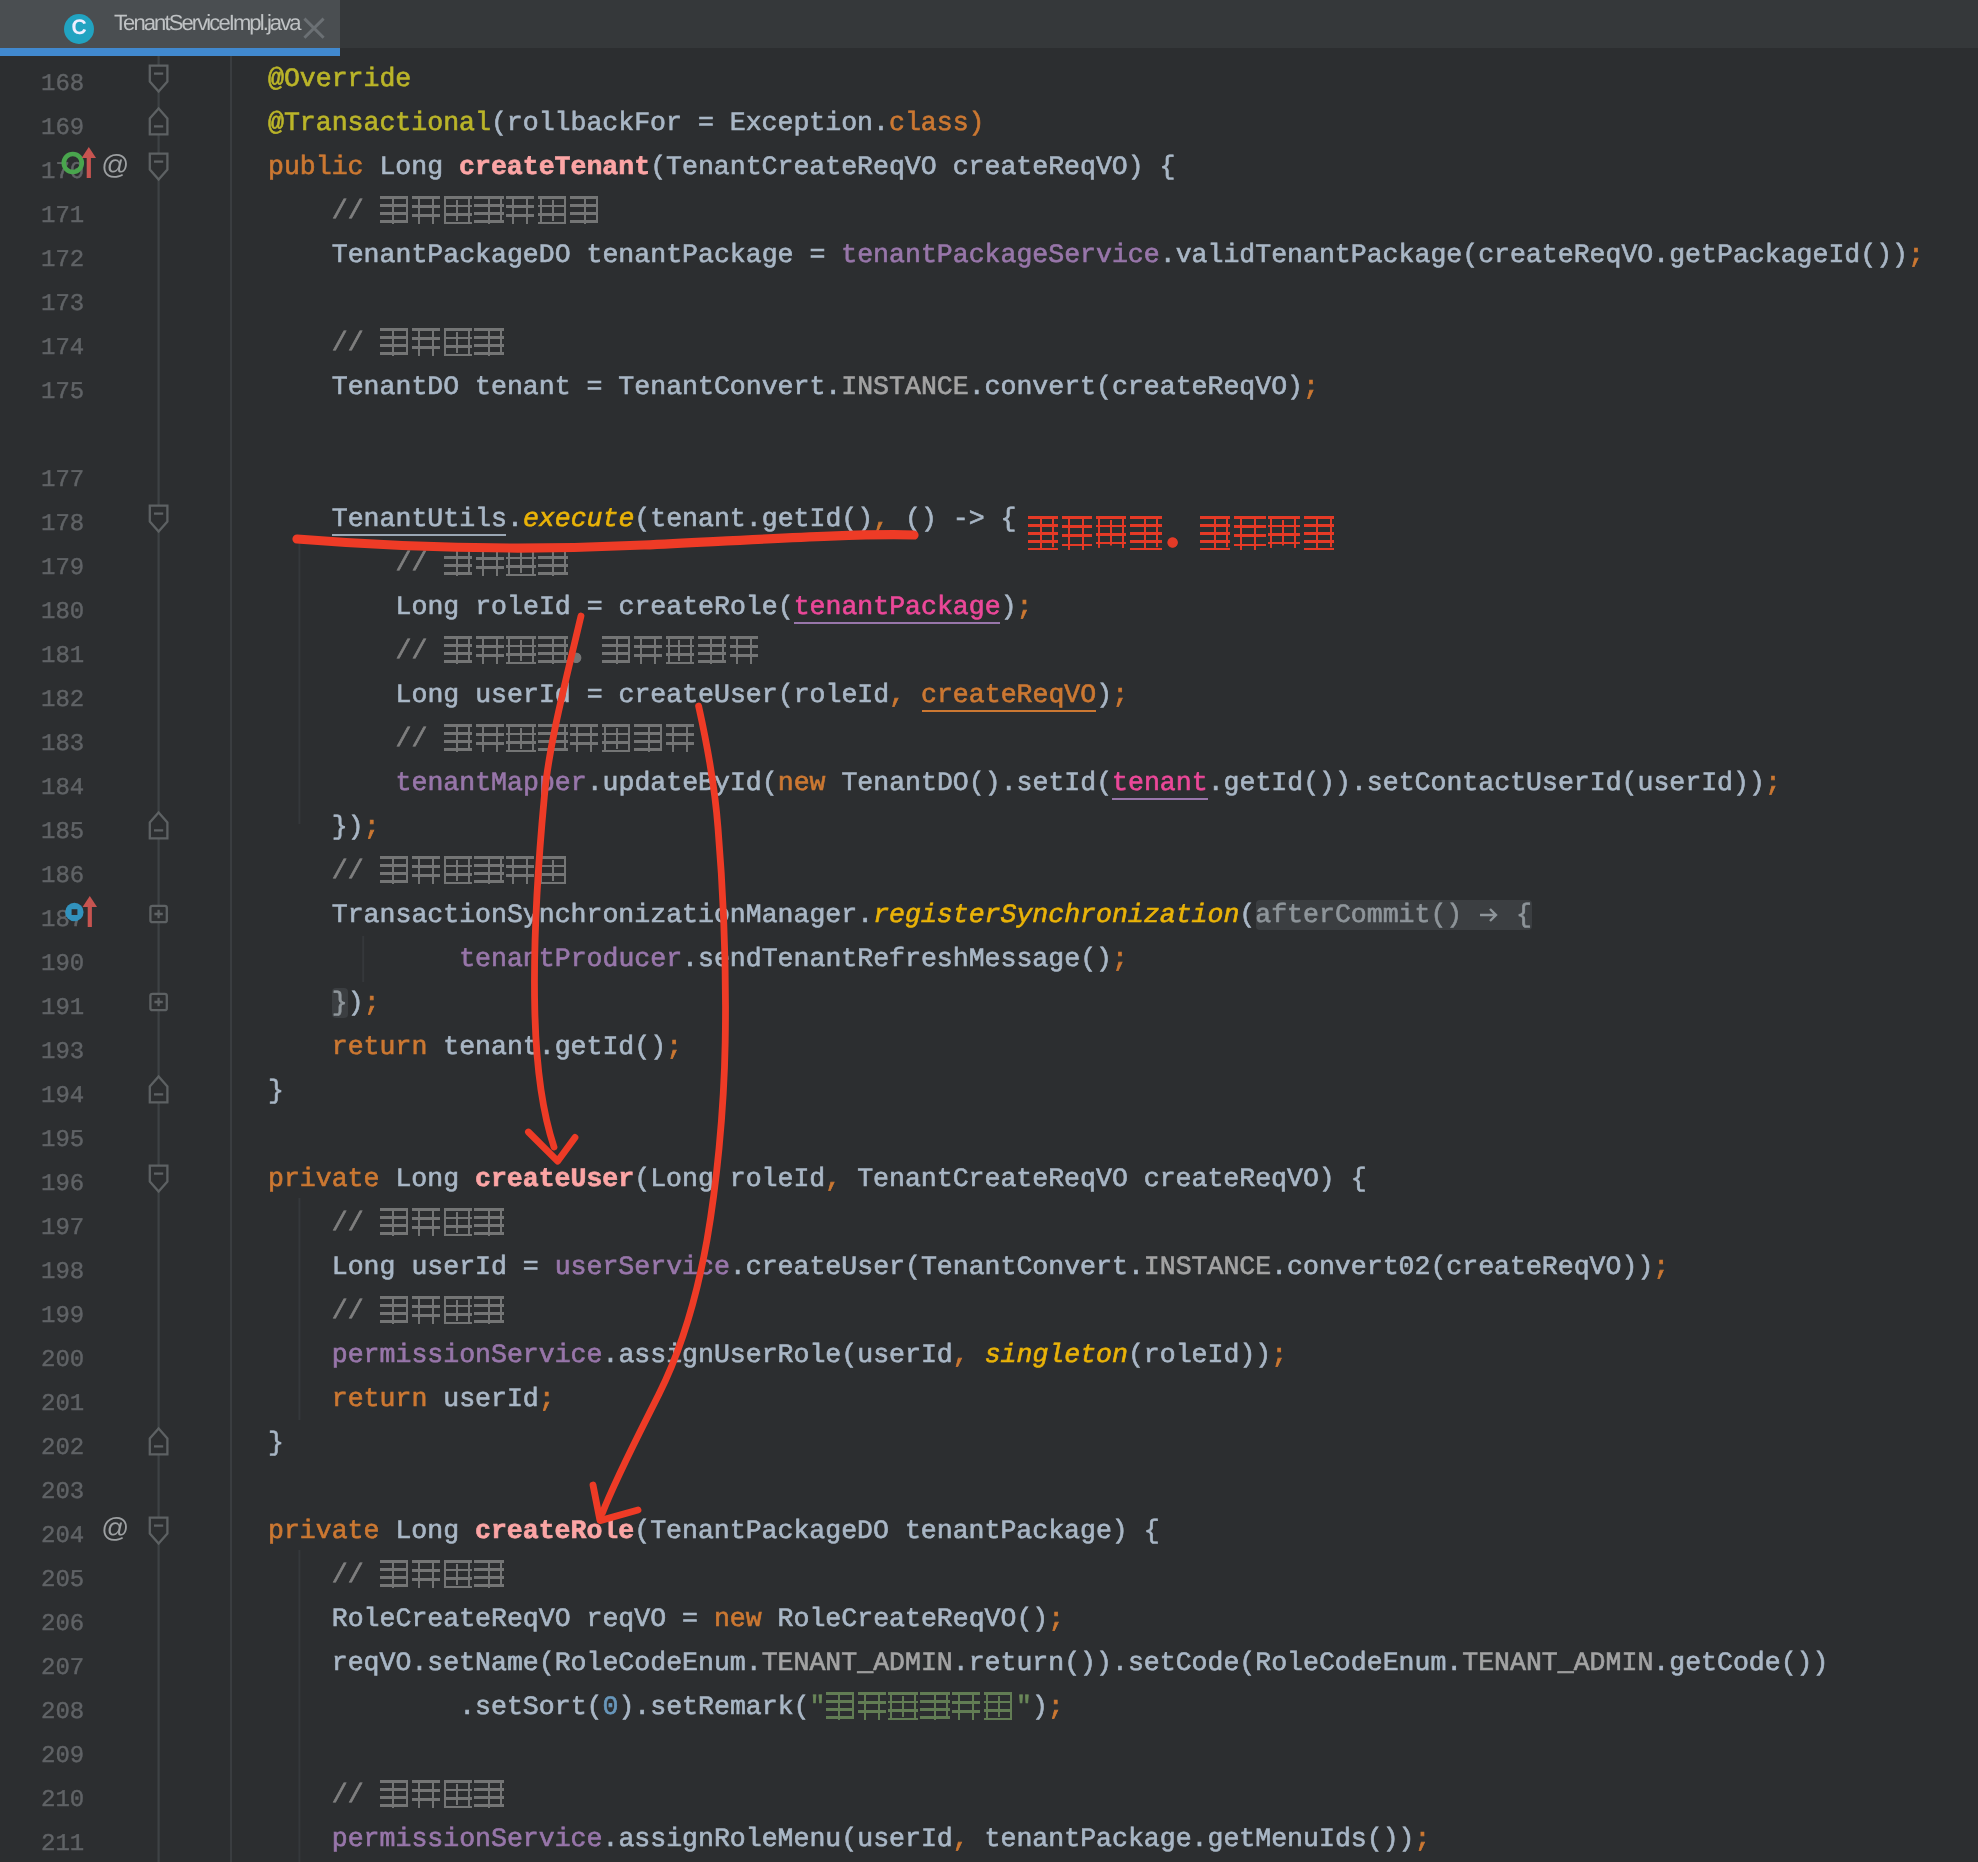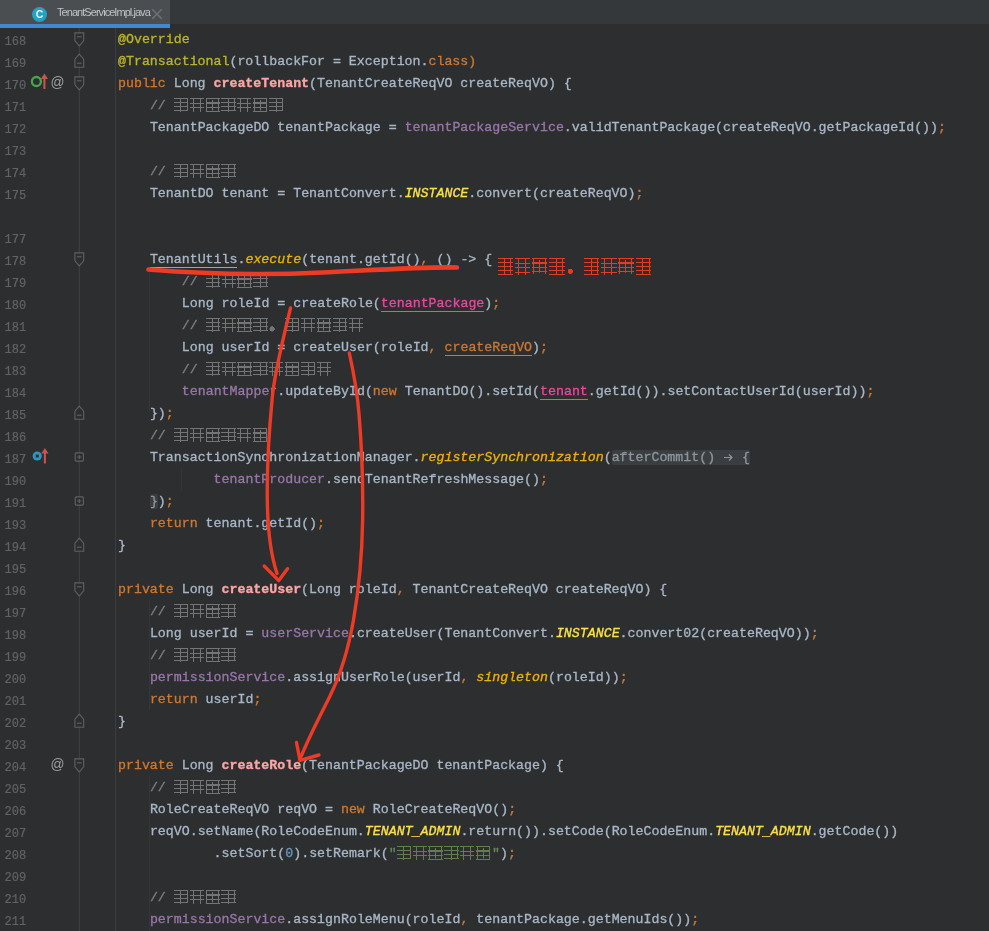--- a/index.html
+++ b/index.html
@@ -3,26 +3,26 @@
 *{margin:0;padding:0;box-sizing:border-box}
 html,body{width:989px;height:931px;overflow:hidden;background:#2c2e30}
 #tabbar{position:absolute;left:0;top:0;width:989px;height:24px;background:#35383a}
 #tab{position:absolute;left:0;top:0;width:170px;height:24px;background:#4a4e51}
 #tabu{position:absolute;left:0;top:24px;width:170px;height:4px;background:#4189cf}
 #tabt{position:absolute;left:57px;top:6px;font:11px "Liberation Sans",sans-serif;letter-spacing:-.95px;color:#bfc2c4}
 #tabx{position:absolute;left:0;top:0}
 #ticon{position:absolute;left:32px;top:7px;width:15px;height:15px;border-radius:50%;background:#21a3c1;
  font:bold 10.5px "Liberation Sans",sans-serif;color:#eef;text-align:center;line-height:15px}
 #ed{position:absolute;left:0;top:28px;width:989px;height:903px;background:#2c2e30}
-.row{position:absolute;left:0;height:22px;width:812px;line-height:22px;font:13.28px "Liberation Mono",monospace;white-space:pre;-webkit-text-stroke:.32px}
+.row{position:absolute;left:16px;height:22px;width:812px;line-height:22px;font:13.28px "Liberation Mono",monospace;white-space:pre;-webkit-text-stroke:.32px}
 .ln{position:absolute;left:4.5px;top:3px;width:23px;color:#606366;font-size:12px;-webkit-text-stroke:.2px}
 .code{position:absolute;top:0}
 .fg{color:#a9b7c6}.kw{color:#cc7832}.pu{color:#cc7832}.an{color:#bbb529}
 .mt{color:#fca5a5;font-weight:bold}
-.fl{color:#9876aa}.fi{color:#fde047;font-style:italic}
+.fl{color:#9876aa}.fi{color:#a3a3a3;}
 .cm{color:#7f7f7f}.st{color:#6a8759}.nu{color:#6897bb}
 .it{font-style:italic;color:#eab308}
 .flu{color:#ec4899;border-bottom:1px solid #9876aa}
 .kwu{color:#cc7832;border-bottom:1px solid #cc7832}
 .fgu{color:#a9b7c6;border-bottom:1px solid #9aa7b4}
 .fold{background:#3b3e41;color:#8e959a;border-radius:2px}
 .red{position:absolute;top:6px;color:#ee3b26}
 i.c{display:inline-block;width:14.2px;height:13.6px;margin:0 1.7px 0 0;vertical-align:-2.6px;opacity:.88;
  background:
  linear-gradient(currentColor,currentColor) 6.6px 0/1.35px 100% no-repeat,
@@ -79,21 +79,21 @@
 <div class="row" style="top:664px"><span class="ln">201</span><span class="code" style="left:149.9px"><span class="kw">return</span><span class="fg"> userId</span><span class="pu">;</span></span></div>
 <div class="row" style="top:686px"><span class="ln">202</span><span class="code" style="left:118.0px"><span class="fg">}</span></span></div>
 <div class="row" style="top:708px"><span class="ln">203</span></div>
 <div class="row" style="top:730px"><span class="ln">204</span><span class="code" style="left:118.0px"><span class="kw">private</span><span class="fg"> Long </span><span class="mt">createRole</span><span class="fg">(TenantPackageDO tenantPackage) {</span></span></div>
 <div class="row" style="top:752px"><span class="ln">205</span><span class="code" style="left:149.9px"><span class="cm">// </span><span class="cm"><i class="c v0"></i><i class="c v1"></i><i class="c v2"></i><i class="c v0"></i></span></span></div>
 <div class="row" style="top:774px"><span class="ln">206</span><span class="code" style="left:149.9px"><span class="fg">RoleCreateReqVO reqVO = </span><span class="kw">new</span><span class="fg"> RoleCreateReqVO()</span><span class="pu">;</span></span></div>
 <div class="row" style="top:796px"><span class="ln">207</span><span class="code" style="left:149.9px"><span class="fg">reqVO.setName(RoleCodeEnum.</span><span class="fi">TENANT_ADMIN</span><span class="fg">.return()).setCode(RoleCodeEnum.</span><span class="fi">TENANT_ADMIN</span><span class="fg">.getCode())</span></span></div>
 <div class="row" style="top:818px"><span class="ln">208</span><span class="code" style="left:213.6px"><span class="fg">.setSort(</span><span class="nu">0</span><span class="fg">).setRemark(</span><span class="st">"</span><span class="st"><i class="c v0"></i><i class="c v1"></i><i class="c v2"></i><i class="c v0"></i><i class="c v1"></i><i class="c v2"></i></span><span class="st">"</span><span class="fg">)</span><span class="pu">;</span></span></div>
 <div class="row" style="top:840px"><span class="ln">209</span></div>
 <div class="row" style="top:862px"><span class="ln">210</span><span class="code" style="left:149.9px"><span class="cm">// </span><span class="cm"><i class="c v0"></i><i class="c v1"></i><i class="c v2"></i><i class="c v0"></i></span></span></div>
-<div class="row" style="top:884px"><span class="ln">211</span><span class="code" style="left:149.9px"><span class="fl">permissionService</span><span class="fg">.assignRoleMenu(roleId</span><span class="pu">,</span><span class="fg"> tenantPackage.getMenuIds())</span><span class="pu">;</span></span></div>
+<div class="row" style="top:884px"><span class="ln">211</span><span class="code" style="left:149.9px"><span class="fl">permissionService</span><span class="fg">.assignRoleMenu(userId</span><span class="pu">,</span><span class="fg"> tenantPackage.getMenuIds())</span><span class="pu">;</span></span></div>
 </div>
 <div id="tabbar">
     <div id="tab"></div>
     <div id="ticon">C</div>
     <span id="tabt">TenantServiceImpl.java</span>
     <svg id="tabx" width="30" height="24" style="position:absolute;left:140px;top:0">
       <path d="M12.2 9.3 L21.8 18.9 M21.8 9.3 L12.2 18.9" stroke="#6b7074" stroke-width="1.5"></path>
     </svg>
   </div>
 <div id="tabu"></div>

